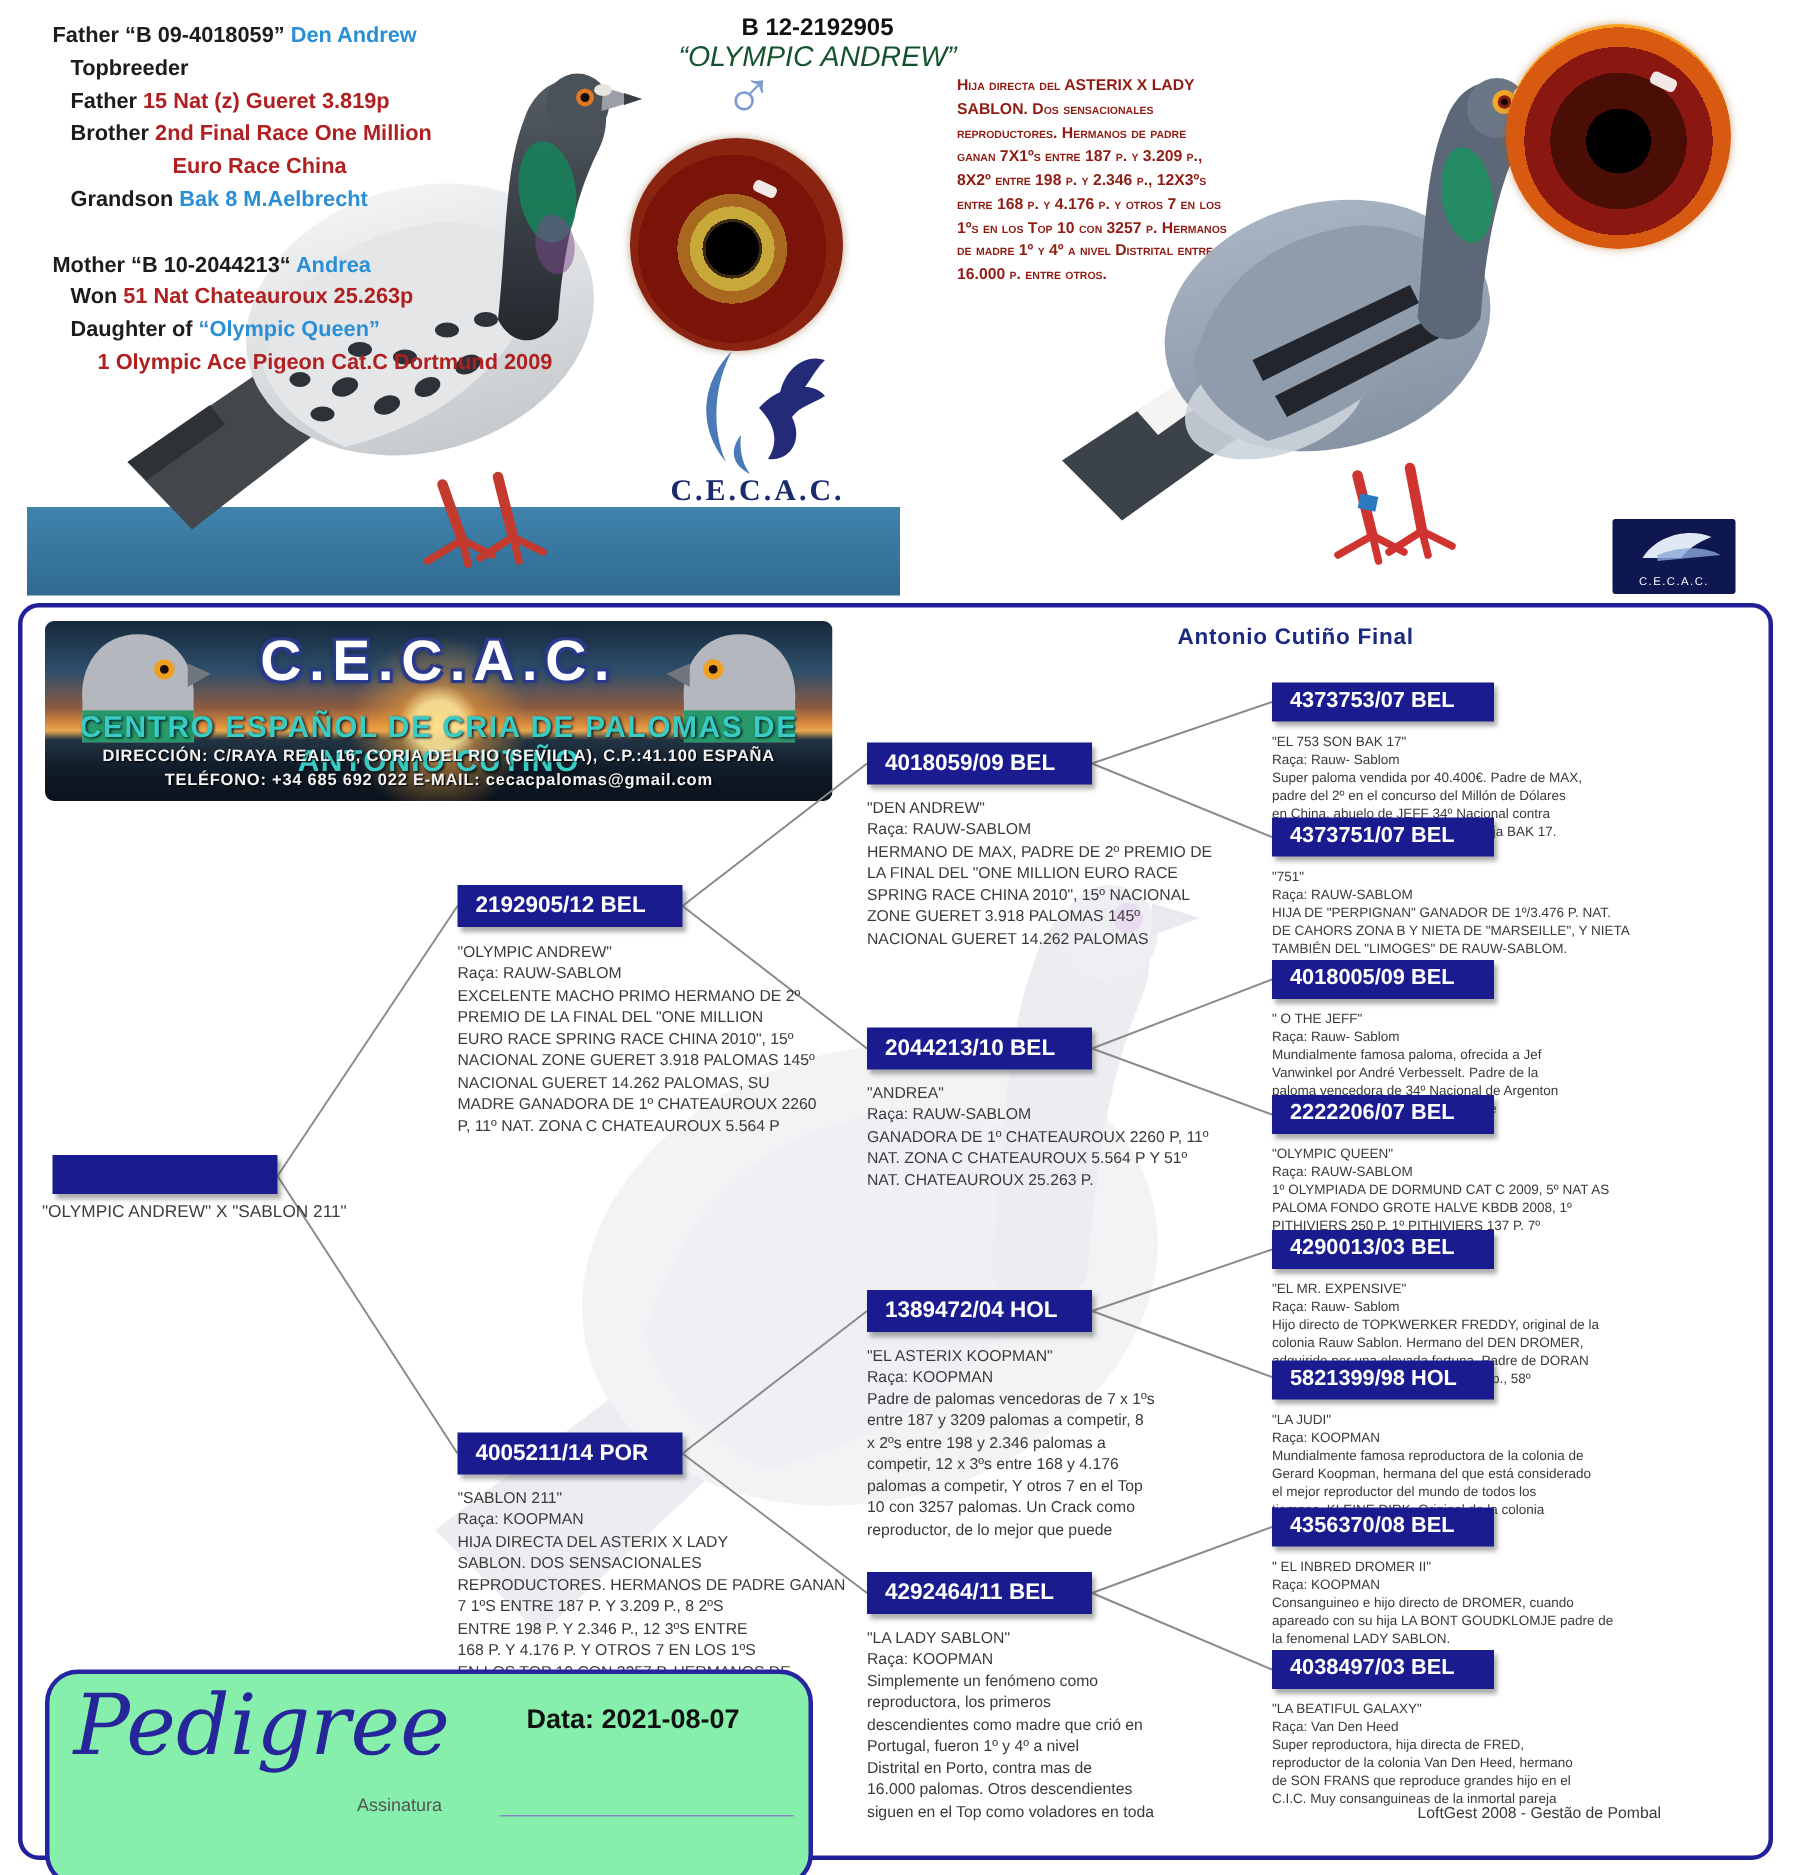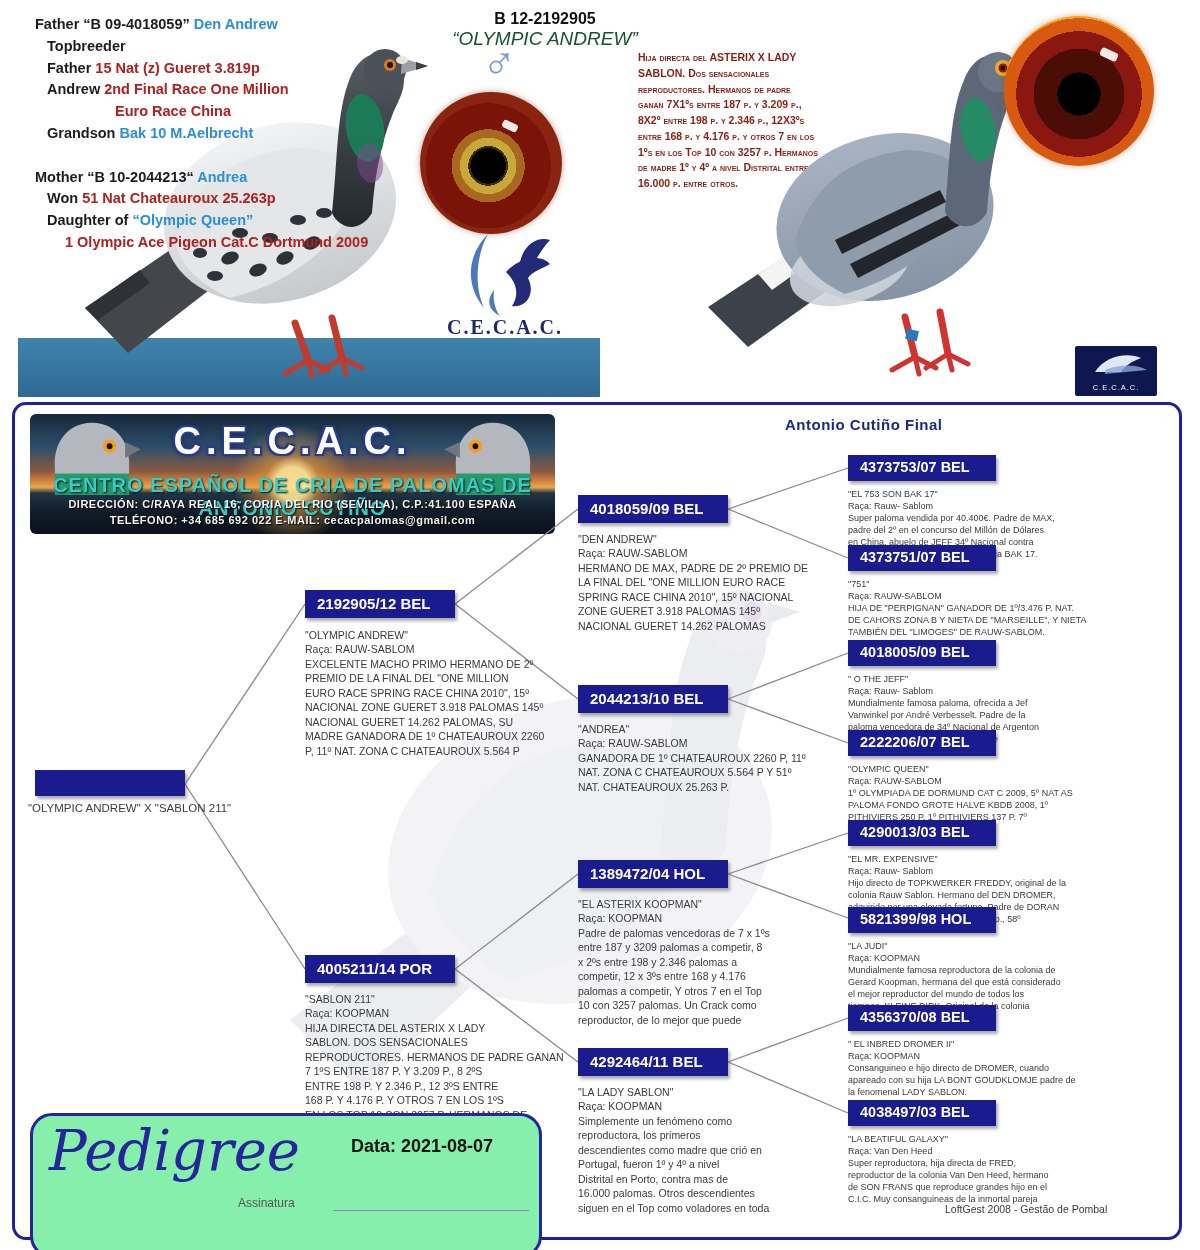--- a/index.html
+++ b/index.html
@@ -137,23 +137,23 @@
     <polygon points="336,54 348,58 336,62" fill="#3a3f44"></polygon>
     <ellipse cx="322" cy="52" rx="6" ry="4" fill="#e8e4de"></ellipse>
     <circle cx="310" cy="57" r="6" fill="#e07820"></circle>
       <circle cx="310" cy="57" r="3" fill="#100c08"></circle>
   </svg>
 
   <div class="abs" id="info-left">
     <div class="ln"><span class="k">Father “B 09-4018059” </span><span class="b">Den Andrew</span></div>
     <div class="ln ind"><span class="k">Topbreeder</span></div>
     <div class="ln ind"><span class="k">Father </span><span class="r">15 Nat (z) Gueret 3.819p</span></div>
-    <div class="ln ind"><span class="k">Andrew </span><span class="r">2nd Final Race One Million</span></div>
+    <div class="ln ind"><span class="k">Brother </span><span class="r">2nd Final Race One Million</span></div>
     <div class="ln ctr"><span class="r">Euro Race China</span></div>
-    <div class="ln ind"><span class="k">Grandson </span><span class="b">Bak 10 M.Aelbrecht</span></div>
+    <div class="ln ind"><span class="k">Grandson </span><span class="b">Bak 8 M.Aelbrecht</span></div>
     <div class="ln gap"><span class="k">Mother “B 10-2044213“ </span><span class="b">Andrea</span></div>
     <div class="ln ind"><span class="k">Won </span><span class="r">51 Nat Chateauroux 25.263p</span></div>
     <div class="ln ind"><span class="k">Daughter of </span><span class="b">“Olympic Queen”</span></div>
     <div class="ln ctr" style="padding-left:30px;text-align:center;"><span class="r">1 Olympic Ace Pigeon Cat.C Dortmund 2009</span></div>
   </div>
 
   <div class="abs" id="center-head">
     <div id="ring1">B 12-2192905</div>
     <div id="name1">“OLYMPIC ANDREW”</div>
   </div>

